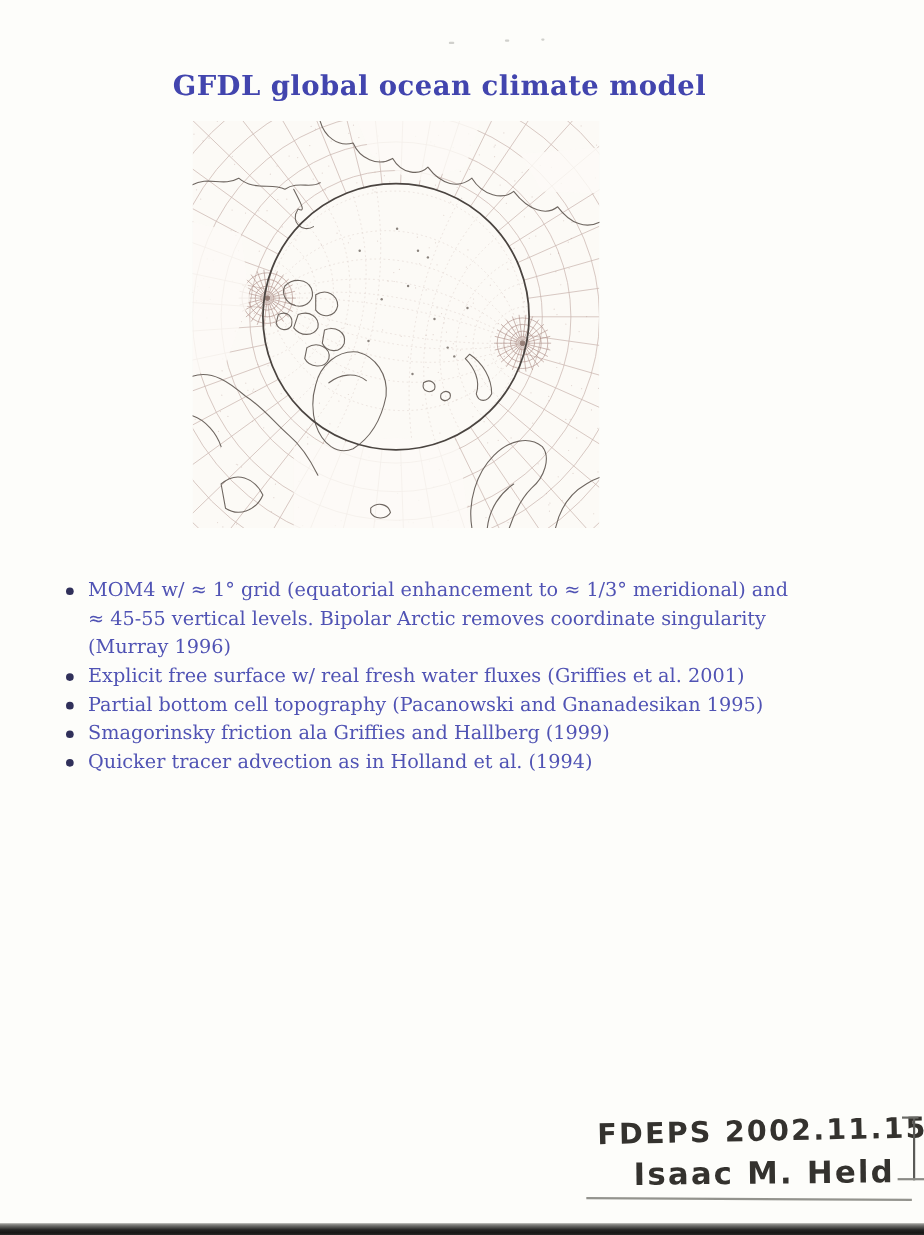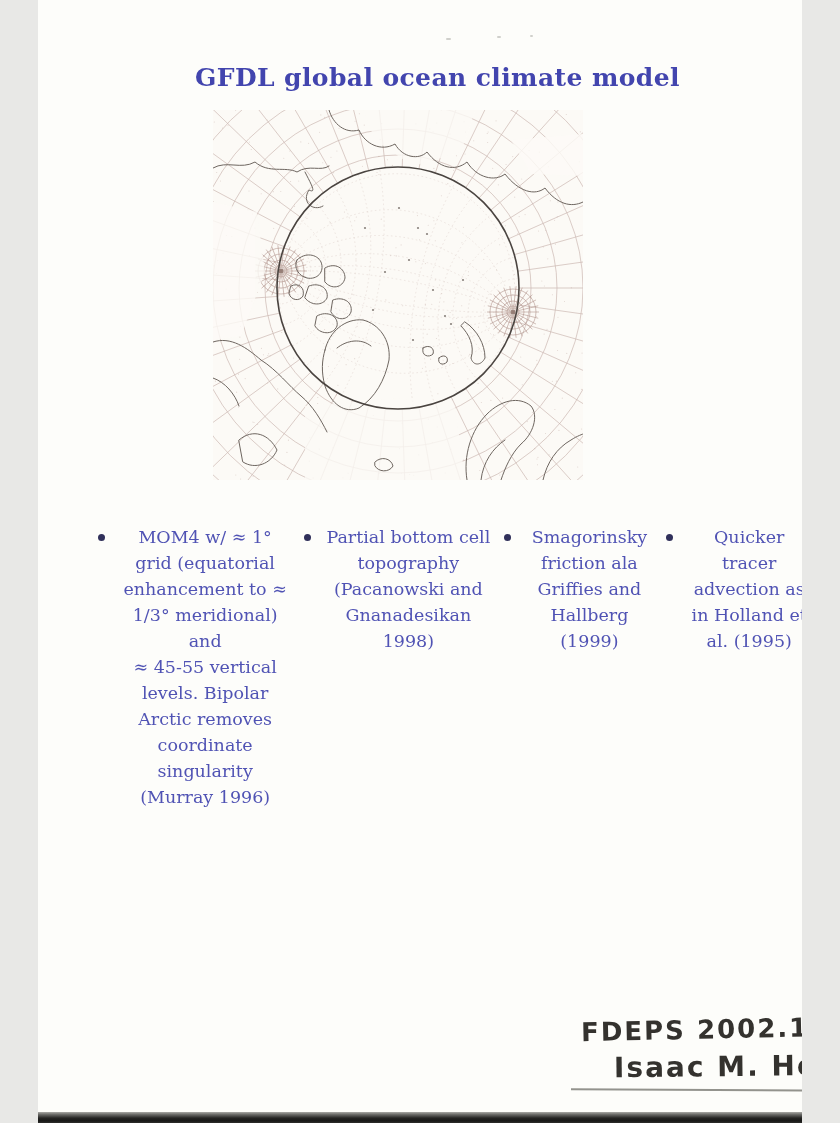--- a/index.html
+++ b/index.html
@@ -1,37 +1,37 @@
 <!DOCTYPE html>
 <html style="--c-title: #4245ae; --c-body: #5053b4; --c-marker: #30305a; --c-ink: #34322e;"><head>
 <meta charset="utf-8">
 <style>
   html,body{margin:0;padding:0;background:#e8e8e6;}
   .page{
-    position:relative;width:764px;height:1123px;margin:0 auto;
+    position:relative;width:840px;height:1123px;margin:0 auto;
     background:#fdfdfa;overflow:hidden;
     font-family:"DejaVu Serif", serif;
   }
   
   .slide-title{
     position:absolute;left:157px;top:46px;
     font-size:25px;font-weight:600;letter-spacing:.4px;
     color:var(--c-title,#4545b0);
   }
   .speck{position:absolute;background:#b9b9b4;opacity:.65;border-radius:2px;}
   
   .figure{position:absolute;left:175px;top:110px;width:370px;height:370px;}
   .figure svg{display:block;width:370px;height:370px;}
   
   .bullets{
     position:absolute;left:58px;top:524px;width:716px;
     list-style:none;margin:0;padding:0;
-    display:flex;flex-direction:row;gap:10px;
+    display:flex;flex-direction:column;
     color:var(--c-body,#5053b4);
-    font-size:17.5px;line-height:26px;text-align:center;
+    font-size:17.5px;line-height:26px;
   }
   .bullets li{position:relative;padding-left:22px;}
   .bullets li::before{
     content:"";position:absolute;left:2px;top:10px;width:7px;height:7px;
     border-radius:50%;background:var(--c-marker,#2f2f55);
   }
   .bullets li span{white-space:pre-line;}
   
   .hand{
     position:absolute;color:var(--c-ink,#34322e);
@@ -551,23 +551,24 @@
           <circle cx="200" cy="230" r="1.1"></circle>
         </g>
         <circle cx="185" cy="178" r="121" stroke="#4a4440" stroke-width="1.6" fill="none"></circle>
       </svg>
   </div>
 
   <ul class="bullets">
     <li><span>MOM4 w/ ≈ 1° grid (equatorial enhancement to ≈ 1/3° meridional) and
 ≈ 45-55 vertical levels.  Bipolar Arctic removes coordinate singularity
 (Murray 1996)</span></li>
-    <li><span>Partial bottom cell topography (Pacanowski and Gnanadesikan 1998)</span></li>
+    <li><span>Explicit free surface w/ real fresh water fluxes (Griffies et al. 2001)</span></li>
+    <li><span>Partial bottom cell topography (Pacanowski and Gnanadesikan 1995)</span></li>
     <li><span>Smagorinsky friction ala Griffies and Hallberg (1999)</span></li>
-    <li><span>Quicker tracer advection as in Holland et al. (1995)</span></li>
+    <li><span>Quicker tracer advection as in Holland et al. (1994)</span></li>
   </ul>
 
   <div class="hand hand-date">FDEPS 2002.11.15</div>
   <div class="hand hand-name">Isaac M. Held</div>
   <div class="hand-underline"></div>
 
   <div class="edge-bracket-v"></div>
   <div class="edge-bracket-t"></div>
   <div class="edge-bracket-b"></div>
   <div class="scan-bar"></div>

